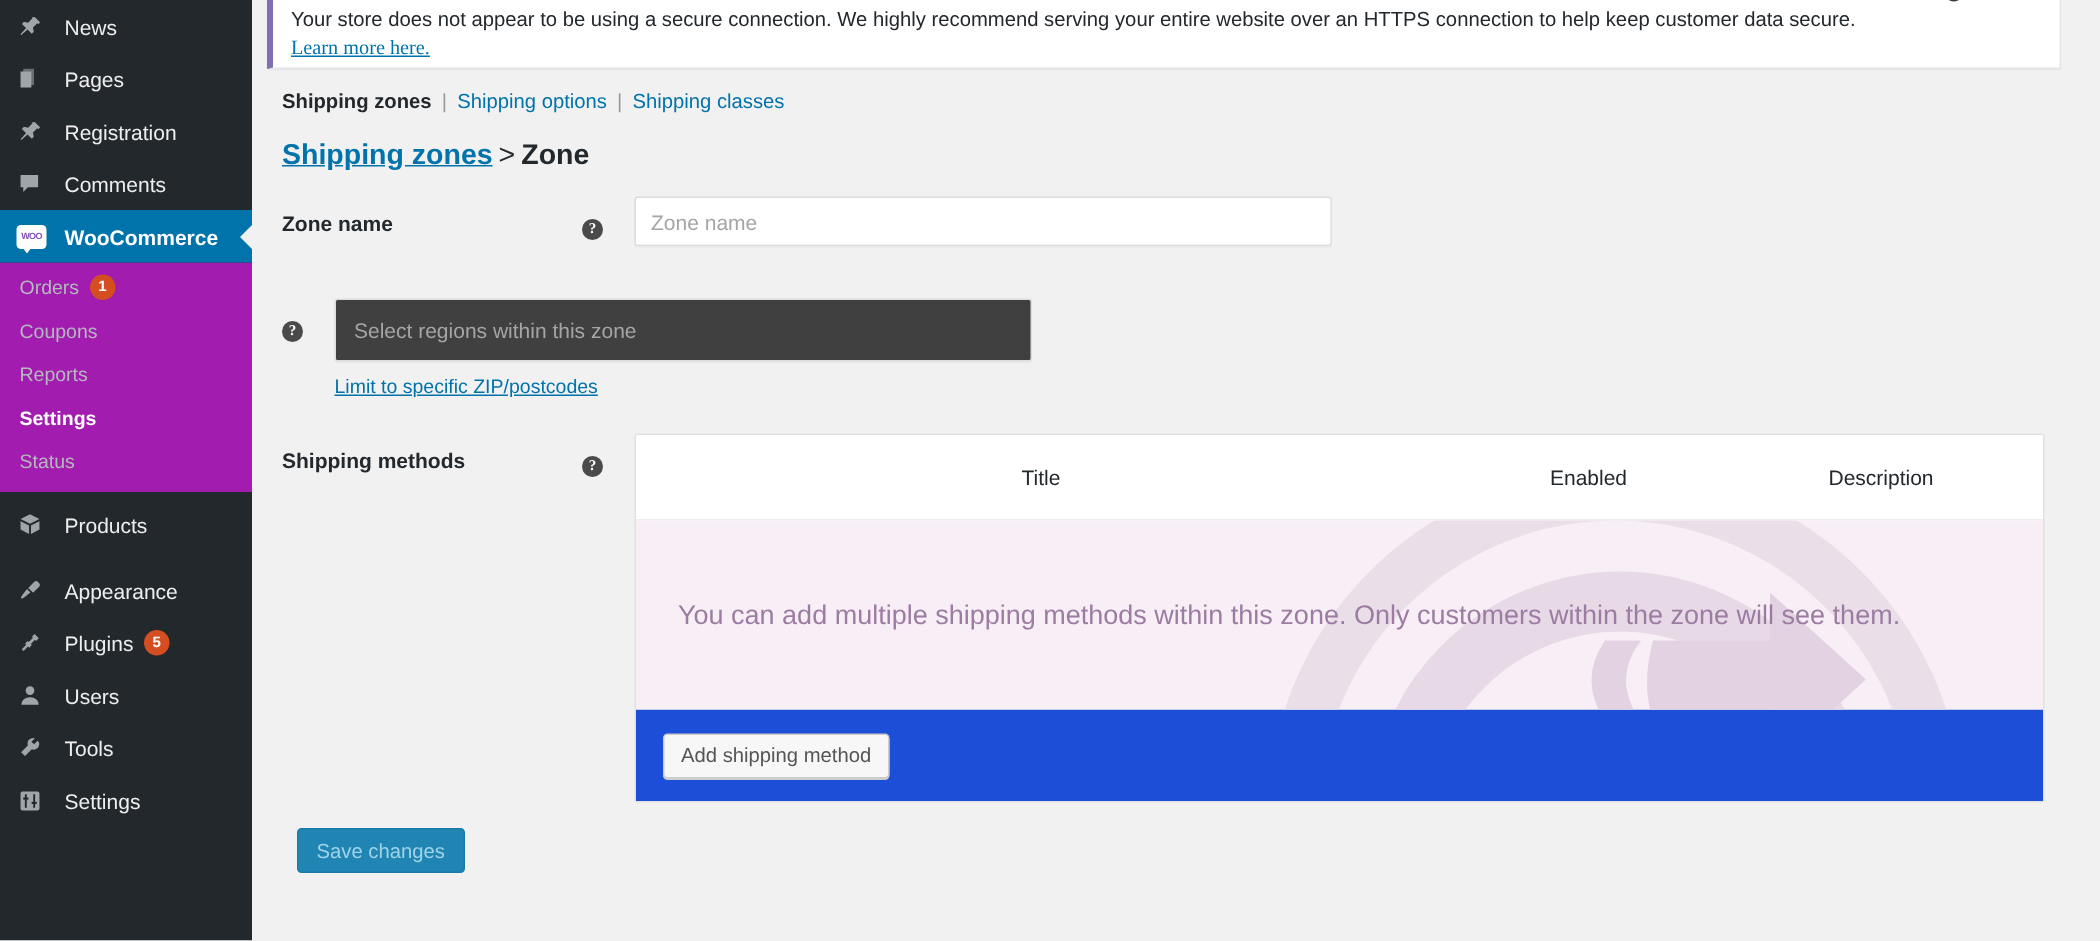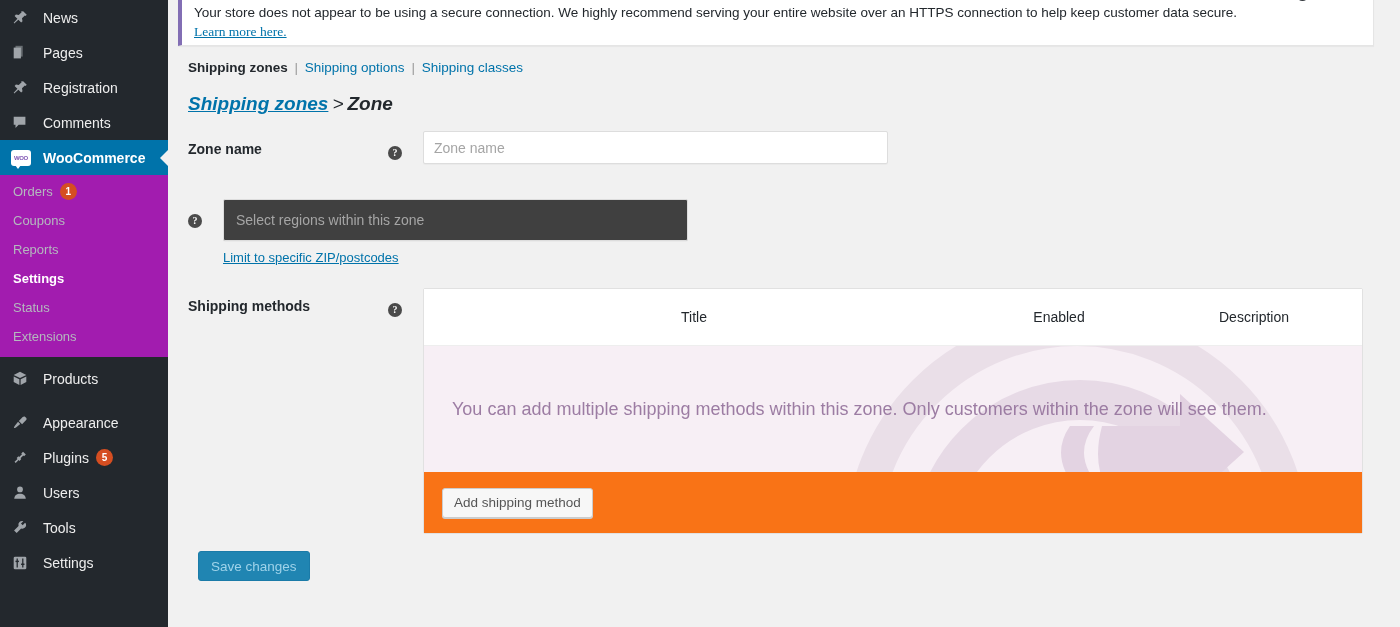--- a/index.html
+++ b/index.html
@@ -136,21 +136,21 @@
 
   
   #subtabs { padding: 14px 0 0 10px; font-size: 13.5px; color: #555; }
   #subtabs .tab { color: #0073aa; text-decoration: none; }
   #subtabs .tab.current { color: #23282d; font-weight: bold; }
   #subtabs .sep { color: #999; margin: 0 3px; }
 
   
   #breadcrumb {
     padding: 18px 0 0 10px;
-    font-size: 19px; font-weight: bold; color: #23282d; font-style: italic;
+    font-size: 19px; font-weight: bold; color: #23282d;
   }
   #breadcrumb a { color: #0073aa; text-decoration: underline; font-weight: bold; }
   #breadcrumb .bc-sep { font-weight: normal; color: #23282d; margin: 0 4px; }
 
   
   #form { margin-top: 16px; padding-left: 10px; }
   .frow { display: flex; align-items: flex-start; }
   .flabel {
     width: 200px; min-width: 200px;
     font-size: 14px; font-weight: bold; color: #23282d;
@@ -230,21 +230,21 @@
     position: relative;
     margin: 0; padding: 0 40px 0 28px;
     font-size: 18px; line-height: 1.72;
     color: #9c7ca3;
     z-index: 2;
   }
   .sm-foot {
     height: 61px;
     display: flex; align-items: center;
     padding-left: 18px;
-    background: #f97316;
+    background: #1d4ed8;
   }
   .btn-secondary {
     height: 30px;
     padding: 0 11px;
     background: #f7f7f7;
     border: 1px solid #ccc;
     border-radius: 3px;
     color: #555;
     font-size: 13.5px;
     font-family: "Liberation Sans", sans-serif;
@@ -328,23 +328,20 @@
         <span>Coupons</span>
       </div>
       <div class="submenu-item">
         <span>Reports</span>
       </div>
       <div class="submenu-item current">
         <span>Settings</span>
       </div>
       <div class="submenu-item">
         <span>Status</span>
-      </div>
-      <div class="submenu-item">
-        <span>Extensions</span>
       </div>
     </div>
 
     <div class="menu-item" style="margin-top:4px">
       <span class="mi-icon">
         <svg width="18" height="18" viewBox="0 0 20 20" fill="currentColor">
             <path d="M10 2l7 3.5-7 3.5-7-3.5L10 2zM3 7.2l6.3 3.2v6.2L3 13.4V7.2zm7.7 3.2L17 7.2v6.2l-6.3 3.2v-6.2z"></path>
           </svg>
       </span>
       <span>Products</span>

